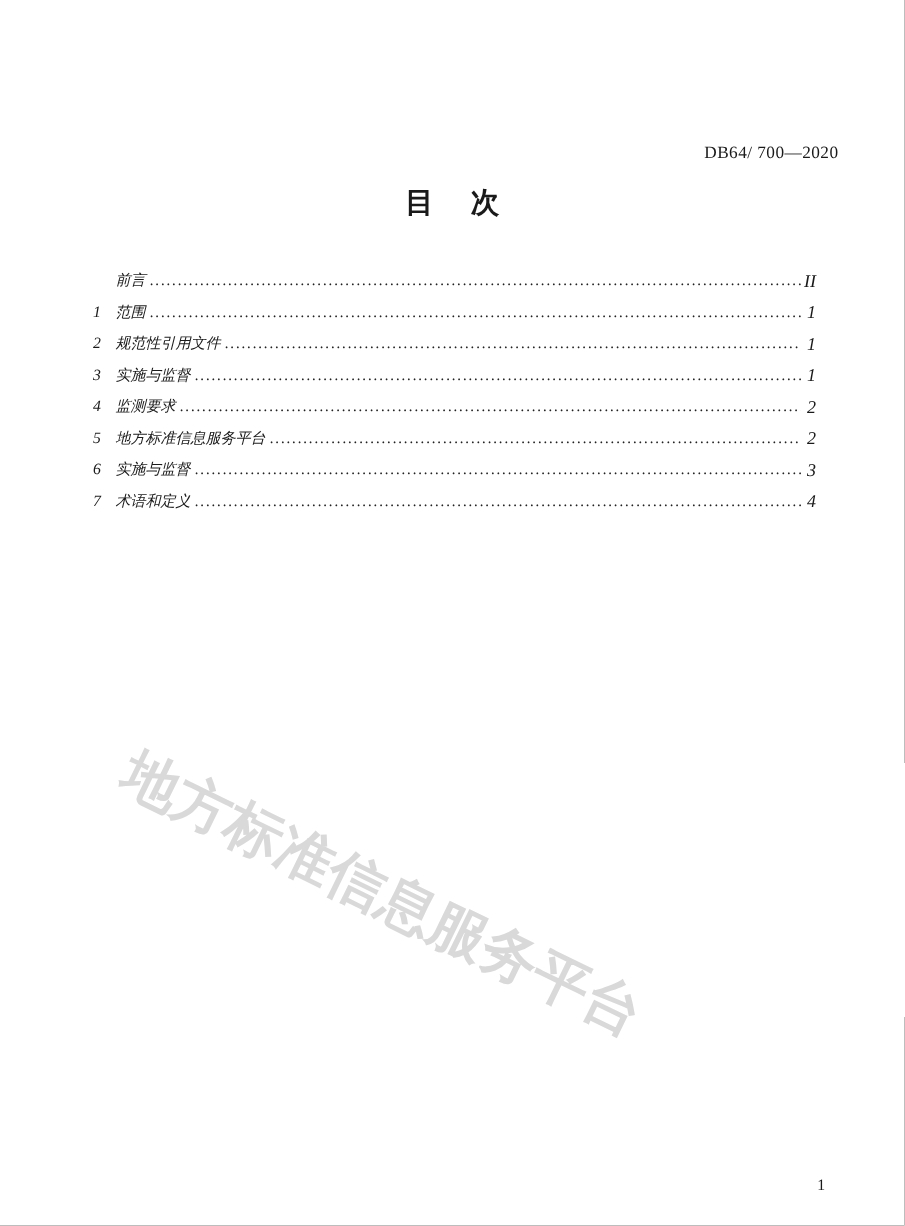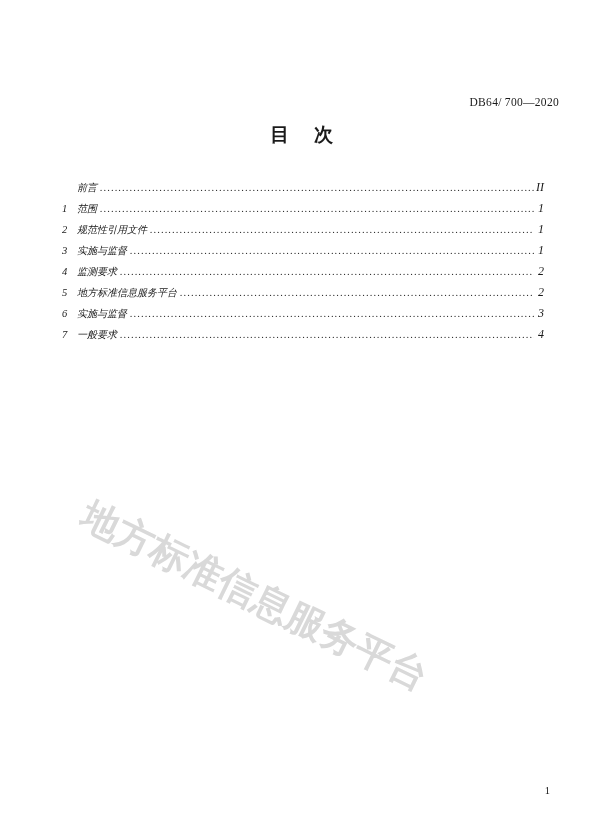--- a/index.html
+++ b/index.html
@@ -173,21 +173,21 @@
 
     <div class="toc-entry">
       <span class="toc-num">6</span>
       <span class="toc-label">实施与监督</span>
       <span class="toc-dots"></span>
       <span class="toc-page">3</span>
     </div>
 
     <div class="toc-entry">
       <span class="toc-num">7</span>
-      <span class="toc-label">一般要求</span>
+      <span class="toc-label">术语和定义</span>
       <span class="toc-dots"></span>
       <span class="toc-page">4</span>
     </div>
 
   </div>
 
   <div class="watermark">
     <span style="transform: rotate(26deg);">地方标准信息服务平台</span>
   </div>
 

